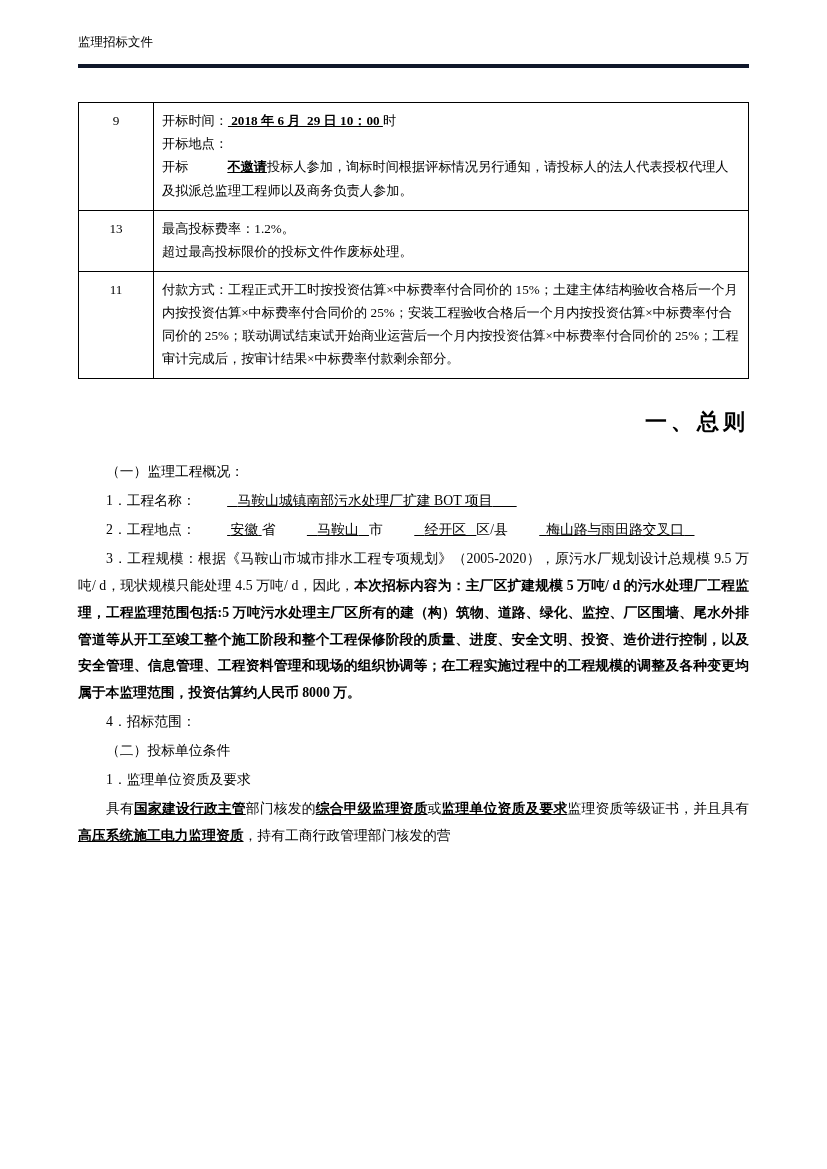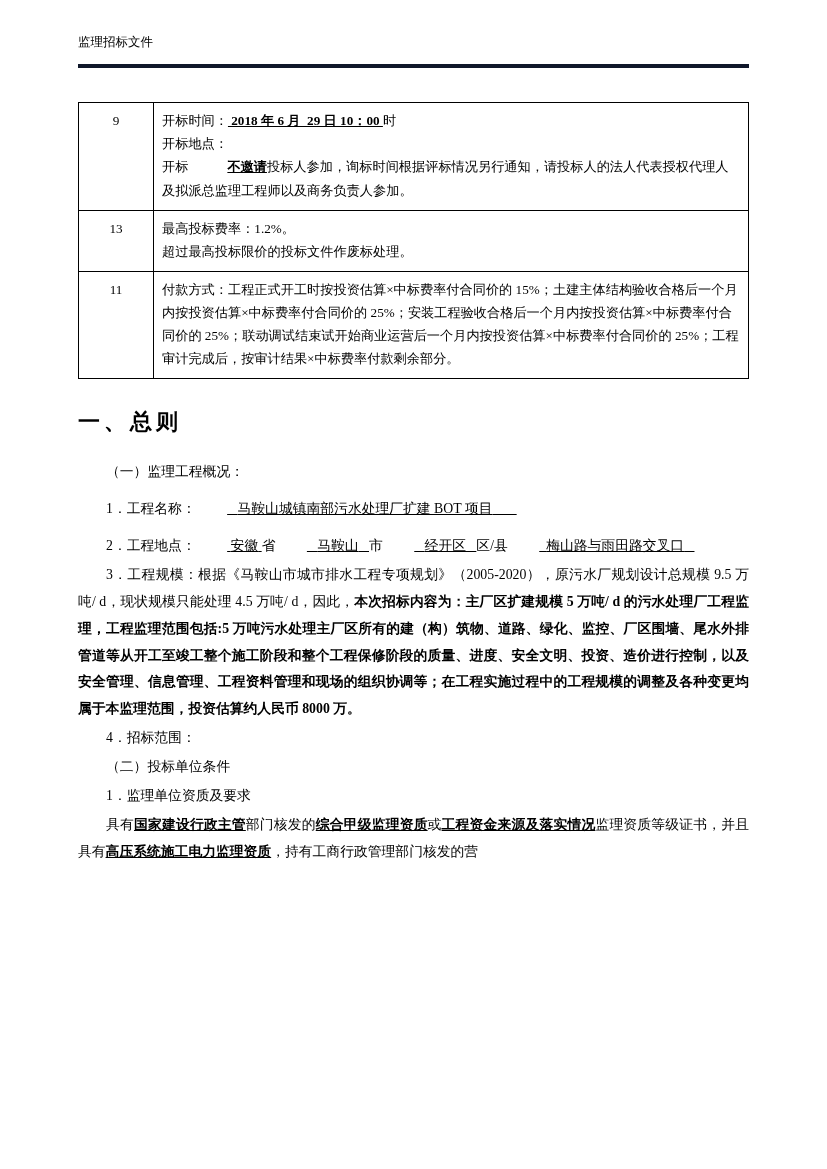--- a/index.html
+++ b/index.html
@@ -44,38 +44,37 @@
     width: 58px;
     text-align: center;
     vertical-align: middle;
     font-size: 13.2px;
   }
   .u { text-decoration: underline; font-weight: bold; }
   .b { font-weight: bold; margin-left: 39px; }
   .cell-line { display: block; }
 
   h1.section-title {
-    text-align: left;
+    text-align: right;
     font-family: "Liberation Sans", "DejaVu Sans", sans-serif;
     font-weight: bold;
     font-size: 22px;
     letter-spacing: 4px;
     margin: 28px 0 22px 0;
   }
   p {
     margin: 0 0 2px 0;
     font-size: 13.8px;
     line-height: 1.95;
     text-align: justify;
   }
   p.indent { text-indent: 28px; font-family: Liberation Serif, serif; }
   .blank-u {
     text-decoration: underline;
     display: inline-block;
-    margin-top: 8px;
   }
   .bold-body { font-weight: bold; }
   .u-body { text-decoration: underline; }
 </style>
 </head>
 <body>
 
 <div class="page">
 
   <div class="header">
@@ -132,16 +131,16 @@
   <p class="indent">4．招标范围：</p>
 
 
 
 
   <p class="indent">（二）投标单位条件</p>
 
   <p class="indent">1．监理单位资质及要求</p>
 
   <p class="indent">
-    <span>具有</span><span class="bold-body u-body">国家建设行政主管</span><span>部门核发的</span><span class="bold-body u-body">综合甲级监理资质</span><span>或</span><span class="bold-body u-body">工程资金来源及落实情况</span><span>监理资质等级证书，并且具有</span><span class="bold-body u-body">高压系统施工电力监理资质</span><span>，持有工商行政管理部门核发的营</span>
+    <span>具有</span><span class="bold-body u-body">国家建设行政主管</span><span>部门核发的</span><span class="bold-body u-body">综合甲级监理资质</span><span>或</span><span class="bold-body u-body">监理单位资质及要求</span><span>监理资质等级证书，并且具有</span><span class="bold-body u-body">高压系统施工电力监理资质</span><span>，持有工商行政管理部门核发的营</span>
   </p>
 
 </div>
 
 </body></html>

